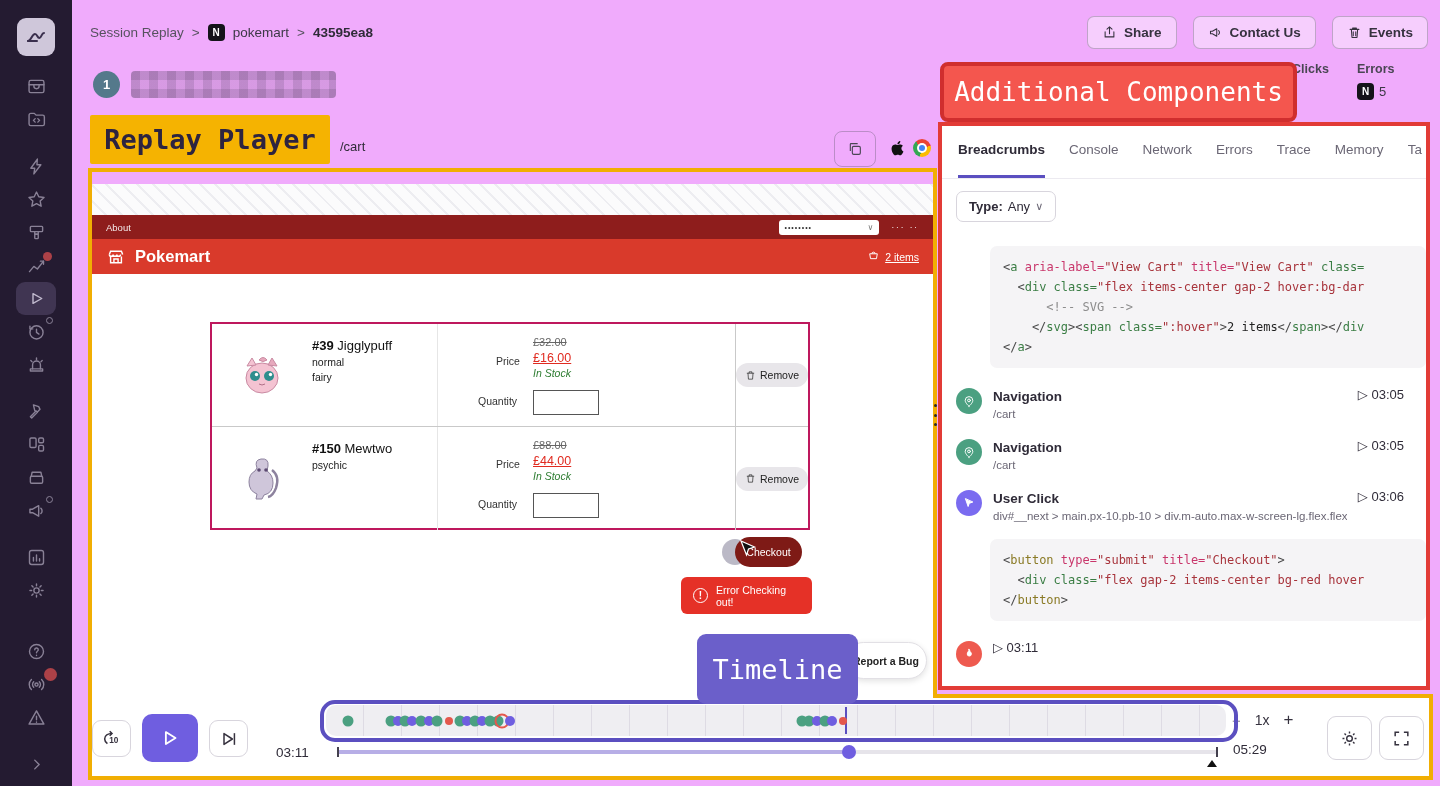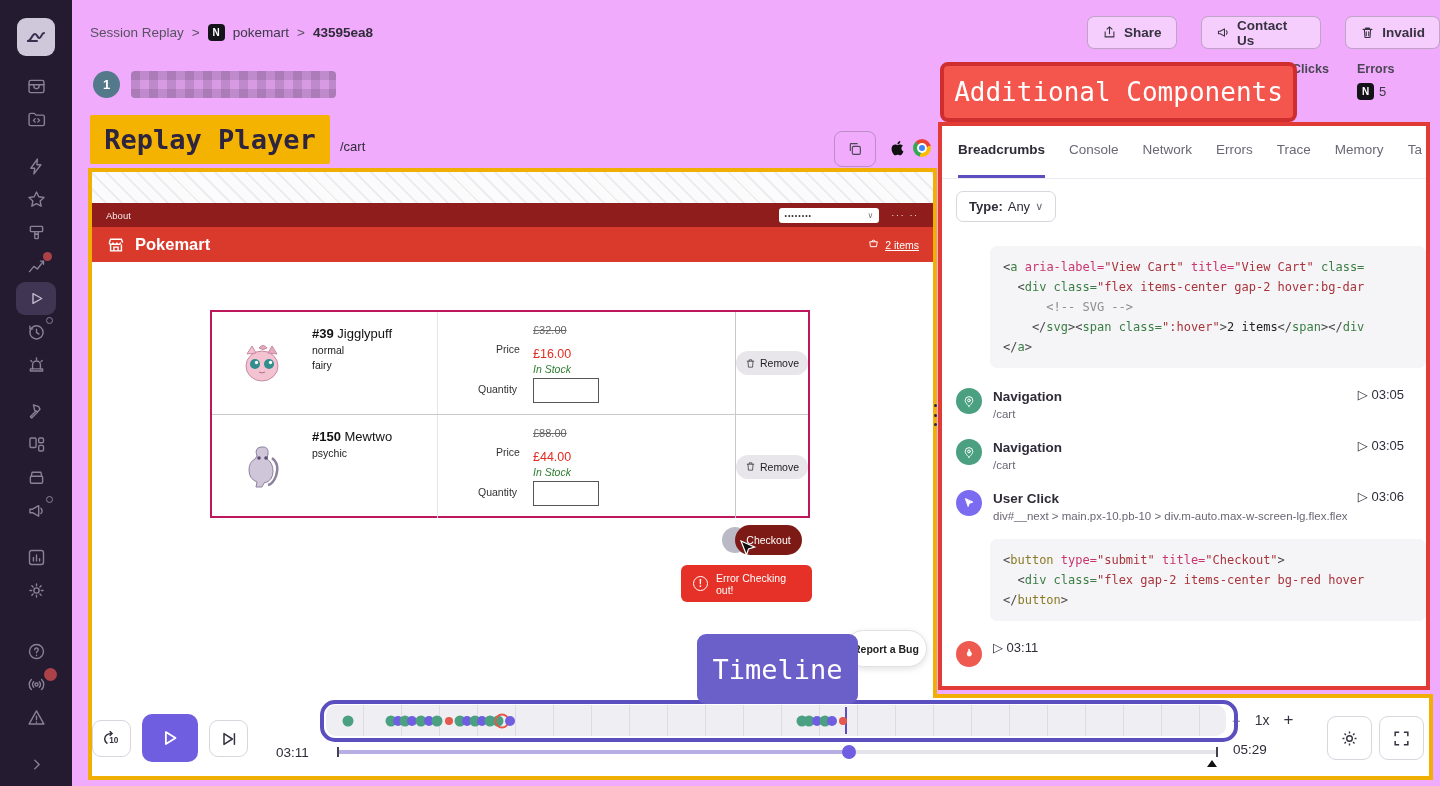--- a/index.html
+++ b/index.html
@@ -33,21 +33,21 @@
   #blurname{left:131px;top:71px;width:205px;height:27px;border-radius:4px;
     background-image:repeating-linear-gradient(0deg,rgba(55,47,70,.20) 0 9px,rgba(55,47,70,.06) 9px 18px),
                      repeating-linear-gradient(90deg,rgba(55,47,70,.22) 0 9px,rgba(55,47,70,.08) 9px 18px);}
   .stat-label{font-size:12.5px;color:#4a4654;font-weight:bold;}
   .stat-val{display:flex;align-items:center;gap:5px;font-size:13px;color:#3c3846;}
 
   
   #urltext{left:340px;top:139px;font-size:13px;color:#2f2b38;}
   #copybtn{left:834px;top:131px;width:42px;height:36px;border:1px solid rgba(90,85,100,.35);border-radius:8px;
            display:flex;align-items:center;justify-content:center;}
-  #player{left:92px;top:172px;width:841px;height:522px;background:#fff;overflow:hidden;z-index:5;}
+  #player{left:92px;top:184px;width:841px;height:522px;background:#fff;overflow:hidden;z-index:5;}
   .stripes{height:31px;background:repeating-linear-gradient(45deg,#fbfbfc 0 9px,#ededf1 9px 11px);}
   #aboutbar{height:24px;background:#8e1d1c;display:flex;align-items:center;padding:0 14px;color:#fff;}
   #aboutbar .about{font-size:9.5px;opacity:.9;}
   .pw-select{margin-left:auto;width:100px;height:15px;background:#fff;border-radius:3px;display:flex;align-items:center;
              padding:0 5px;color:#333;font-size:7px;letter-spacing:1px;}
   .pw-select .chev{margin-left:auto;color:#777;font-size:8px;}
   .hdr-dots{color:#fff;font-size:8px;letter-spacing:2px;margin-left:12px;}
   #storebar{height:35px;background:#d93a2b;display:flex;align-items:center;padding:0 14px;color:#fff;}
   #storebar .store-name{font-size:16.5px;font-weight:bold;margin-left:9px;}
   #cartlink{margin-left:auto;display:flex;align-items:center;gap:5px;font-size:10.5px;text-decoration:underline;color:#fff;}
@@ -56,21 +56,21 @@
   .cart-row{position:relative;height:103px;display:flex;border-bottom:1px solid #c9c9c9;}
   .cart-row:last-child{border-bottom:none;}
   .ci-img{width:100px;display:flex;align-items:center;justify-content:center;}
   .ci-name{padding-top:14px;width:125px;}
   .ci-name .nm{font-size:13px;color:#111;}
   .ci-name .nm b{font-weight:bold;}
   .ci-name .tp{font-size:10.5px;color:#222;margin-top:3px;}
   .ci-mid{flex:1;position:relative;border-left:1px solid #e6e6e6;}
   .lab{position:absolute;font-size:10.5px;color:#333;}
   .strike{font-size:11px;color:#666;text-decoration:line-through;}
-  .sale{font-size:12.5px;color:#e02b20;margin-top:11px;}
+  .sale{font-size:12.5px;color:#e02b20;margin-top:3px;text-decoration:underline;}
   .stock{font-size:10.5px;color:#2e7d32;font-style:italic;margin-top:2px;}
   .qty-input{position:absolute;left:95px;top:66px;width:66px;height:25px;border:1px solid #555;background:#fff;}
   .ci-act{width:73px;border-left:1px solid #c9c9c9;display:flex;align-items:center;justify-content:center;}
   .rm-btn{display:flex;align-items:center;gap:4px;background:#e8e6ea;border-radius:13px;padding:6px 9px;font-size:10.5px;color:#222;}
   .rm-btn svg{width:11px;height:11px;stroke:#222;fill:none;stroke-width:1.5;}
   #checkout{position:absolute;left:643px;top:353px;width:67px;height:30px;background:#7e1a16;border-radius:16px;color:#fff;
             font-size:10.5px;display:flex;align-items:center;justify-content:center;}
   #clickhalo{position:absolute;left:630px;top:355px;width:26px;height:26px;border-radius:50%;background:rgba(150,148,168,.65);}
   #errtoast{position:absolute;left:589px;top:393px;width:131px;height:37px;background:#e53127;border-radius:6px;color:#fff;
             display:flex;align-items:center;gap:8px;padding:0 12px;font-size:10.5px;}
@@ -280,41 +280,41 @@
 
   <div id="crumb" class="abs">
     <span>Session Replay</span>
     <span>&gt;</span>
     <span class="nbadge">N</span>
     <span class="crumb-mid">pokemart</span>
     <span>&gt;</span>
     <span class="crumb-strong">43595ea8</span>
   </div>
 
-  <div class="abs" style="left:1087px;top:16px;display:flex;gap:24px;">
+  <div class="abs" style="left:1087px;top:16px;display:flex;gap:16px;">
     <div class="hbtn">
       <svg viewBox="0 0 24 24">
           <path d="M12 3v11M8 6.5 12 3l4 3.5"></path>
           <path d="M5 11v8h14v-8"></path>
         </svg>
       <span>Share</span>
     </div>
     <div class="hbtn">
       <svg viewBox="0 0 24 24">
           <path d="M4 10v4h3l7 4V6l-7 4z"></path>
           <path d="M17 9a4 4 0 0 1 0 6"></path>
         </svg>
       <span>Contact Us</span>
     </div>
     <div class="hbtn">
       <svg viewBox="0 0 24 24">
           <path d="M5 7h14M9 7V5h6v2M7 7l1 13h8l1-13"></path>
           <path d="M10 11v6M14 11v6"></path>
         </svg>
-      <span>Invalid</span>
+      <span>Events</span>
     </div>
   </div>
 
   <div id="avatar" class="abs">1</div>
   <div id="blurname" class="abs"></div>
 
   <div class="abs" style="left:1292px;top:62px;">
     <div class="stat-label">Clicks</div>
   </div>
   <div class="abs" style="left:1357px;top:62px;">

